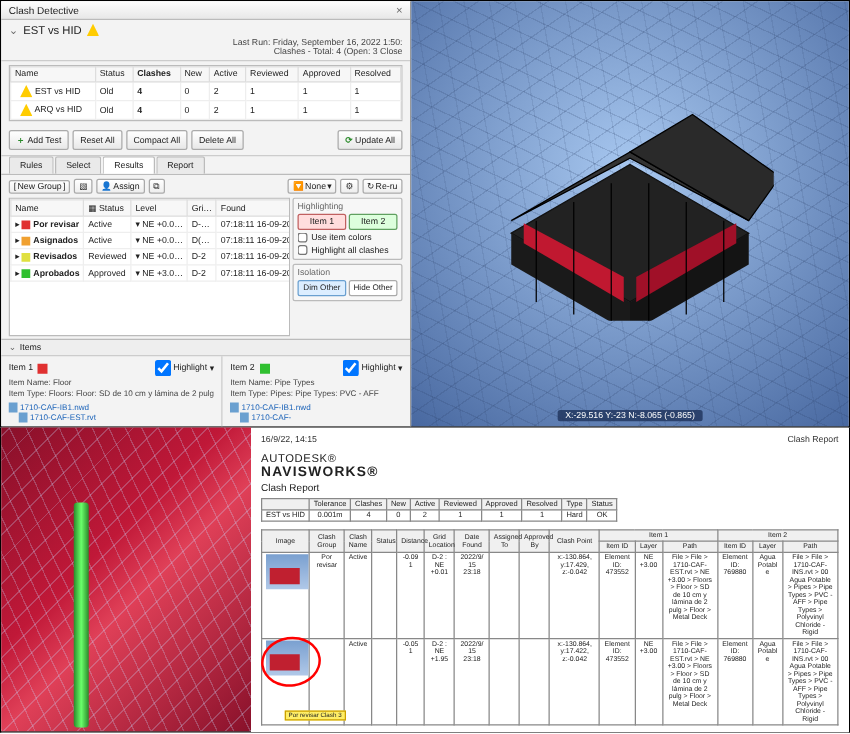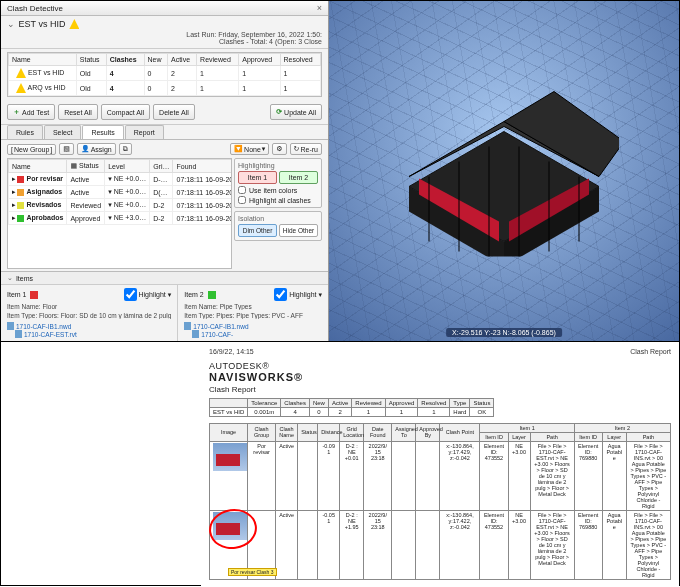--- a/index.html
+++ b/index.html
@@ -79,21 +79,21 @@
   .viewport { flex: 1; position: relative; background: radial-gradient(circle at 50% 40%, #a8c8f0 0%, #4868a0 100%); overflow: hidden; }
   .mesh-layer { position:absolute; inset:0; background:
     repeating-linear-gradient(25deg, rgba(40,60,100,.18) 0 1px, transparent 1px 14px),
     repeating-linear-gradient(-35deg, rgba(40,60,100,.18) 0 1px, transparent 1px 16px),
     repeating-linear-gradient(80deg, rgba(40,60,100,.12) 0 1px, transparent 1px 20px);
   }
   .building { position: absolute; left: 50%; top: 50%; transform: translate(-50%,-55%); }
   .coord-bar { position: absolute; bottom: 4px; left: 50%; transform: translateX(-50%); background: rgba(30,50,90,.8); color: #fff; font-size: 7px; padding: 1px 6px; border-radius: 2px; white-space: nowrap; }
 
   
-  .bottom { display: flex; height: 244px; border: 1px solid #000; border-top: none; align-items: center; }
+  .bottom { display: flex; height: 244px; border: 1px solid #000; border-top: none; }
   .bottom-left { width: 200px; background: linear-gradient(135deg,#88102a 0%, #c01838 40%, #e04058 55%, #88102a 100%); position: relative; overflow: hidden; }
   .wire-layer { position:absolute; inset:0; background:
     repeating-linear-gradient(65deg, rgba(200,220,255,.25) 0 1px, transparent 1px 12px),
     repeating-linear-gradient(-45deg, rgba(200,220,255,.25) 0 1px, transparent 1px 14px); }
   .green-pipe { position:absolute; left: 58px; top: 60px; width: 12px; height: 180px; background: linear-gradient(90deg,#2a8a2a,#6aff6a,#2a8a2a); border-radius: 3px; }
 
   .report { flex: 1; background: #fff; padding: 6px 8px; overflow: auto; }
   .report .rhead { display: flex; font-size: 7px; color: #333; }
   .report .rhead .date { flex: 1; }
   .logo-line { margin-top: 6px; font-size: 9px; letter-spacing: .5px; }

